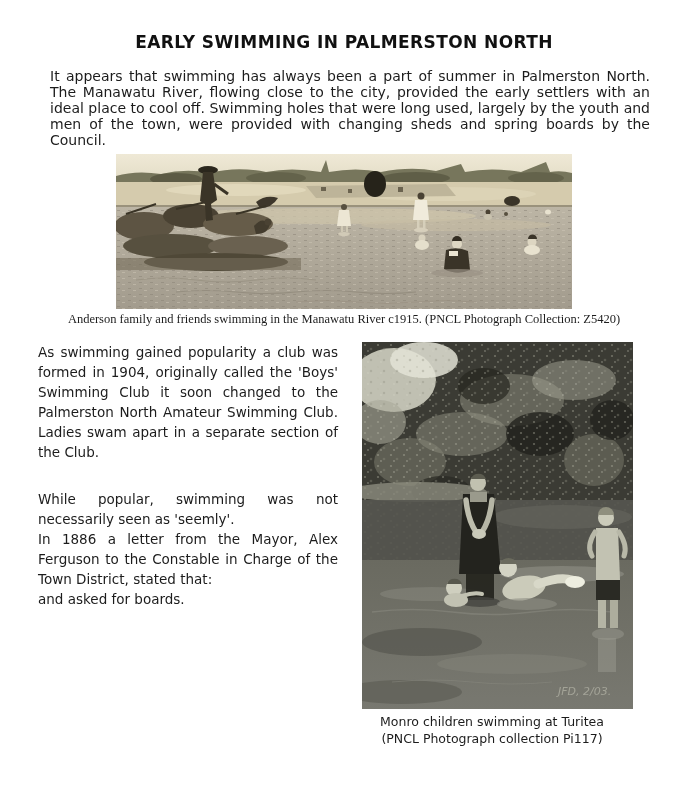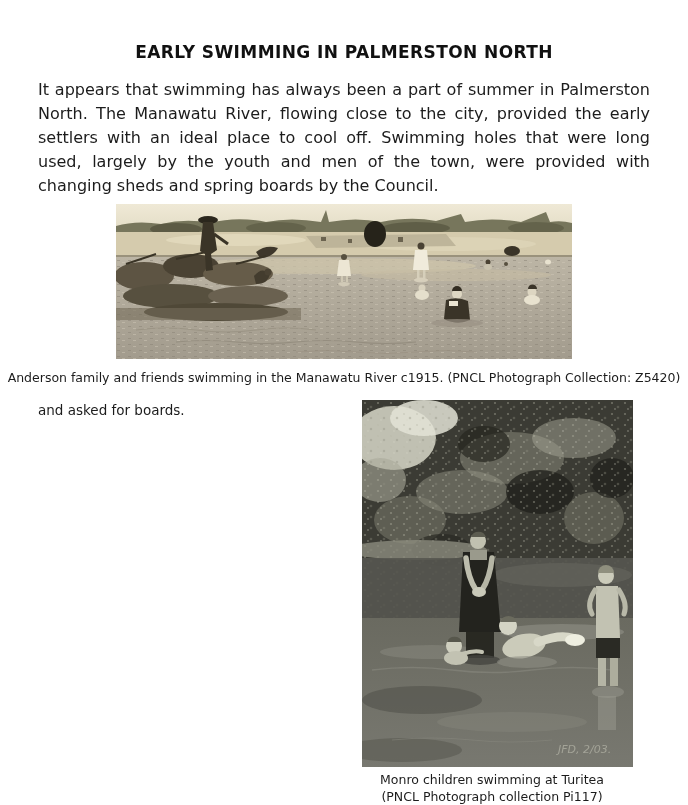--- a/index.html
+++ b/index.html
@@ -2,33 +2,33 @@
 <html><head>
 <meta charset="utf-8">
 <style>
   html,body { margin:0; padding:0; background:#ffffff; }
   .page {
     position:relative; width:688px; height:805px; overflow:hidden;
     background:#ffffff; color:#1c1c1c;
     font-family:"DejaVu Sans", sans-serif;
   }
   .title {
-    padding-top:42px; text-align:center;
+    padding-top:32px; text-align:center;
     font-size:17px; font-weight:bold; letter-spacing:0.4px;
     color:#111;
   }
   .intro {
-    margin:16px 38px 0 38px;
-    font-size:16px; line-height:24px; text-align:justify;
+    margin:16px 38px 0 50px;
+    font-size:14px; line-height:16px; text-align:justify;
   }
   .photo1-wrap { width:456px; margin:6px auto 0 auto; }
   .photo1-wrap svg { display:block; }
   .caption1 {
-    margin-top:11px; text-align:center;
-    font-size:12.5px; color:#1c1c1c;
+    margin-top:3px; text-align:center;
+    font-size:12.5px; color:#1c1c1c;font-family:Liberation Serif, serif;
   }
   .columns {
     display:flex; align-items:flex-start;
     margin:15px 0 0 38px;
   }
   .left-col { width:300px; font-size:13.5px; line-height:20px; }
   .left-col p { margin:0; text-align:justify; }
   .gap-top { margin-top:27px !important; }
   .quote {
     margin-left:47px !important;
@@ -141,20 +141,23 @@
       <path d="M60,138 q30,-3 60,0 t60,0 t60,0 t60,0" stroke="#8d8677" stroke-width="1.2" fill="none" opacity="0.7"></path>
       <path d="M180,148 q30,-3 60,0 t60,0 t60,0" stroke="#998f80" stroke-width="1" fill="none" opacity="0.6"></path>
       <ellipse cx="341" cy="119" rx="26" ry="4" fill="#9a9285" opacity="0.7"></ellipse>
     </svg>
   </div>
 
   <div class="caption1">Anderson family and friends swimming in the Manawatu River c1915. (PNCL Photograph Collection: Z5420)</div>
 
   <div class="columns">
     <div class="left-col">
+      <p>As swimming gained popularity a club was formed in 1904, originally called the 'Boys' Swimming Club it soon changed to the Palmerston North Amateur Swimming Club. Ladies swam apart in a separate section of the Club.</p>
+      <p class="gap-top">While popular, swimming was not necessarily seen as 'seemly'.</p>
+      <p>In 1886 a letter from the Mayor, Alex Ferguson to the Constable in Charge of the Town District, stated that:</p>
       <p>and asked for boards.</p>
     </div>
 
     <div class="right-col">
       <svg width="271" height="367" viewBox="0 0 271 367" xmlns="http://www.w3.org/2000/svg">
         <defs>
           <pattern id="leaf2" width="13" height="11" patternUnits="userSpaceOnUse">
             <rect width="13" height="11" fill="none"></rect>
             <circle cx="3" cy="3" r="1.1" fill="#b9b9a9" opacity="0.7"></circle>
             <circle cx="9" cy="7" r="1.3" fill="#8f8f80" opacity="0.6"></circle>

